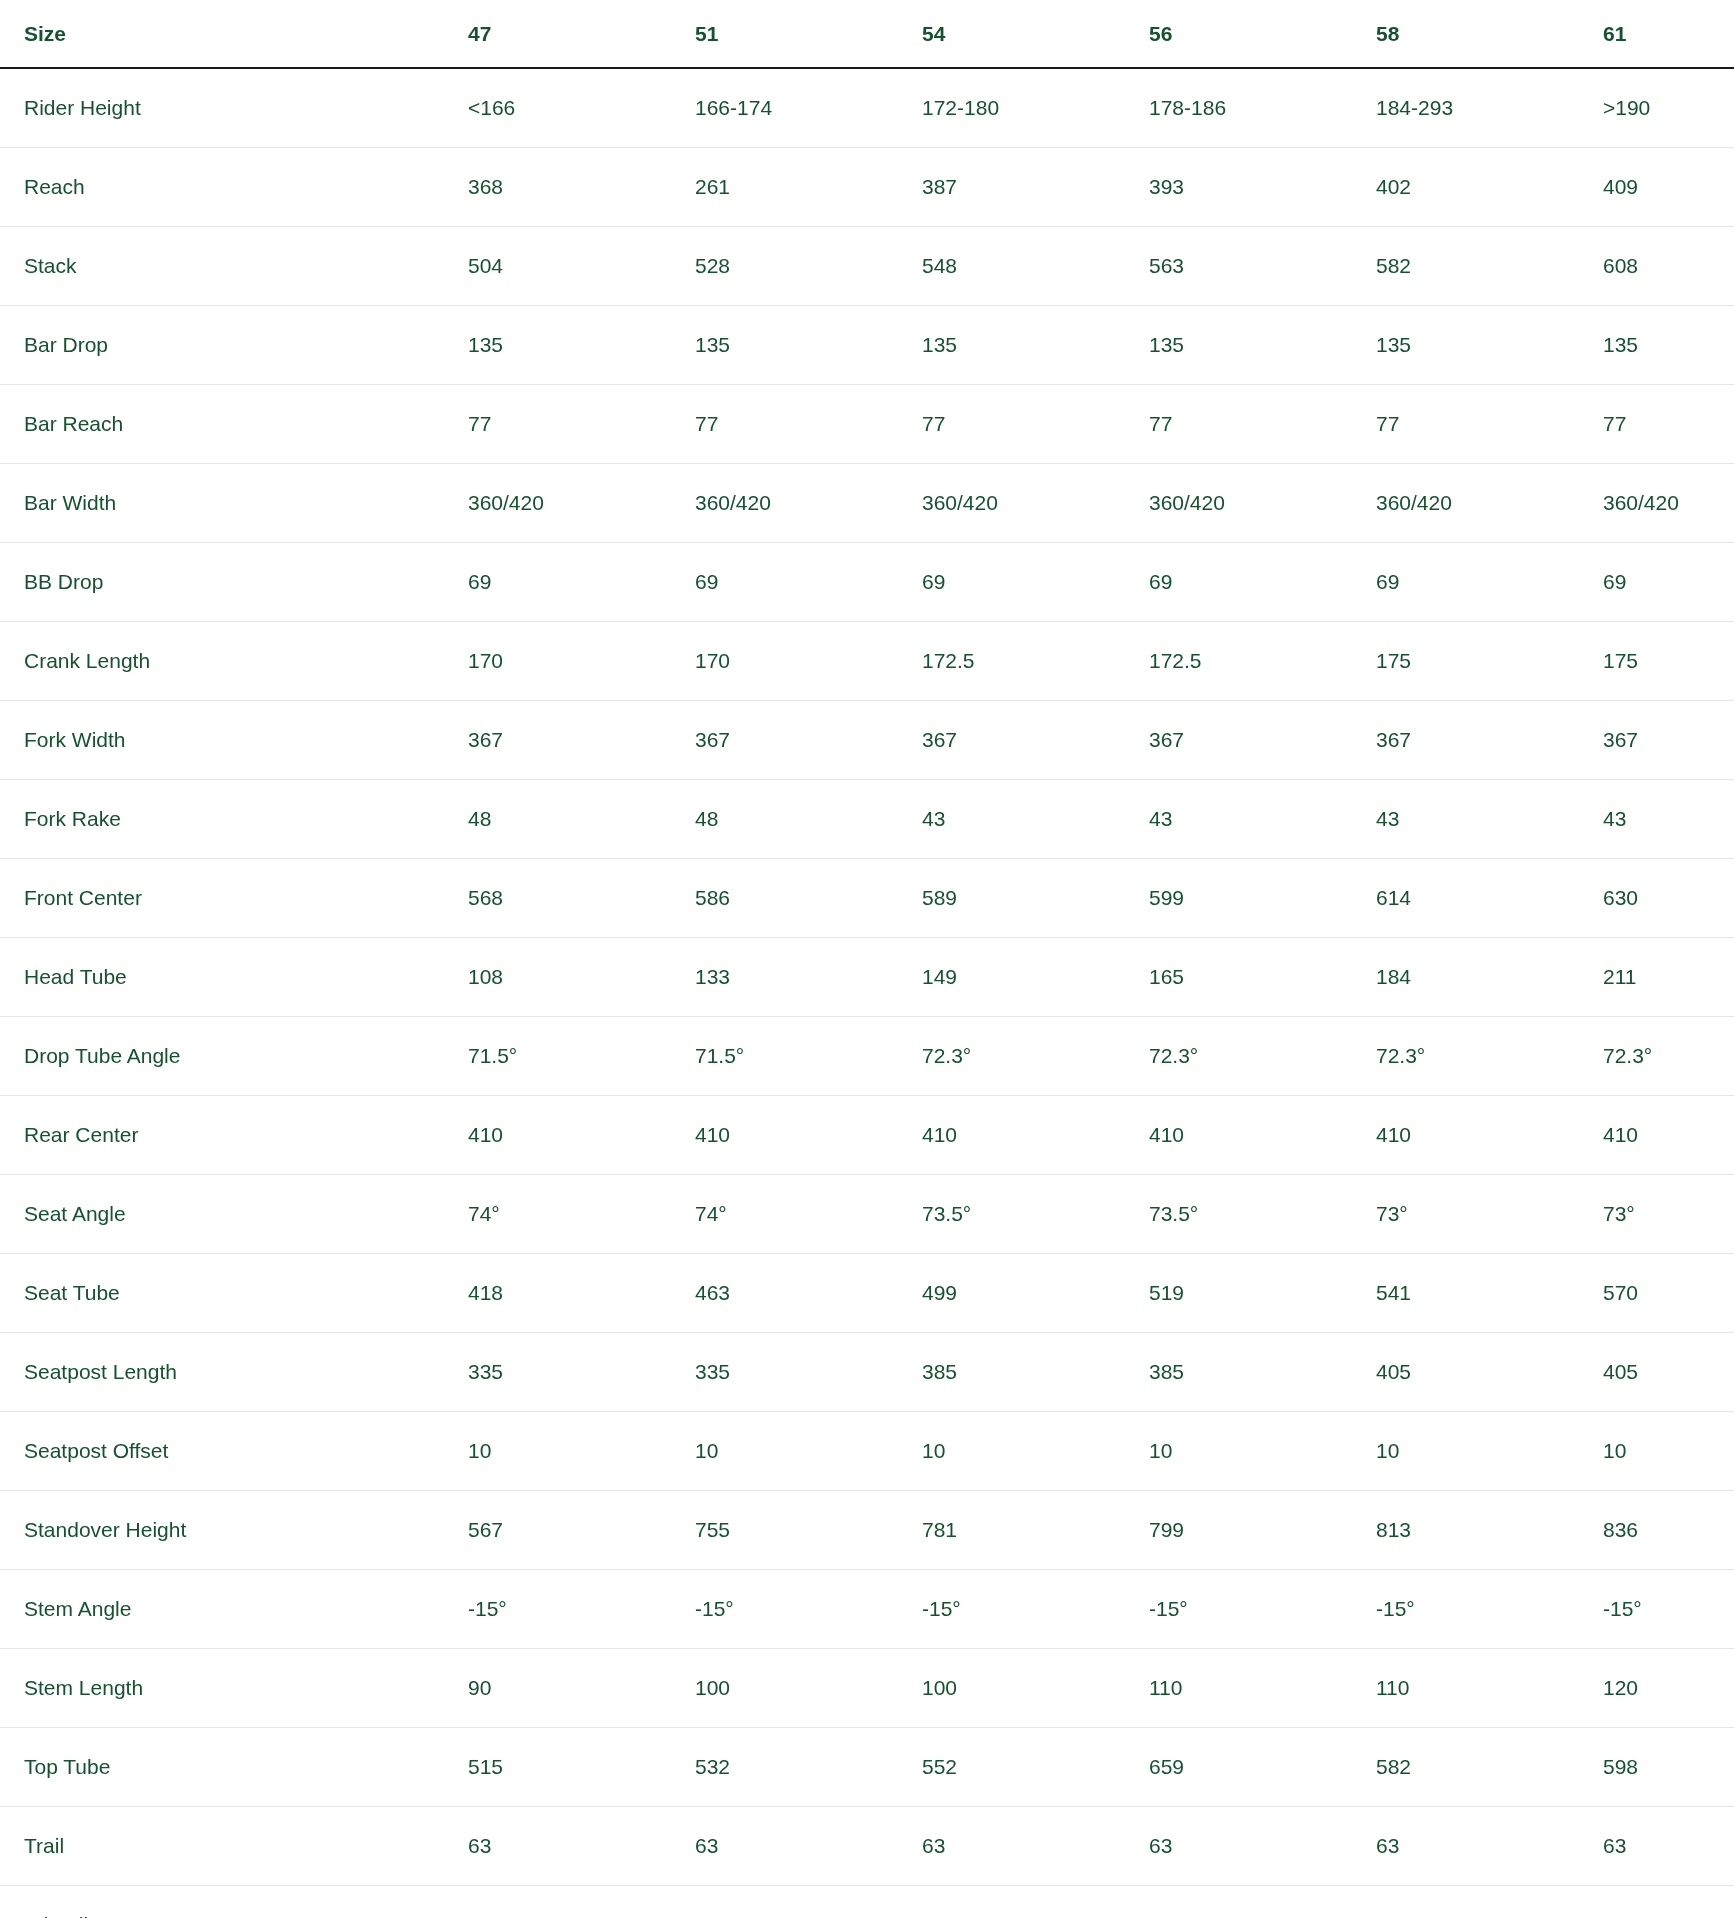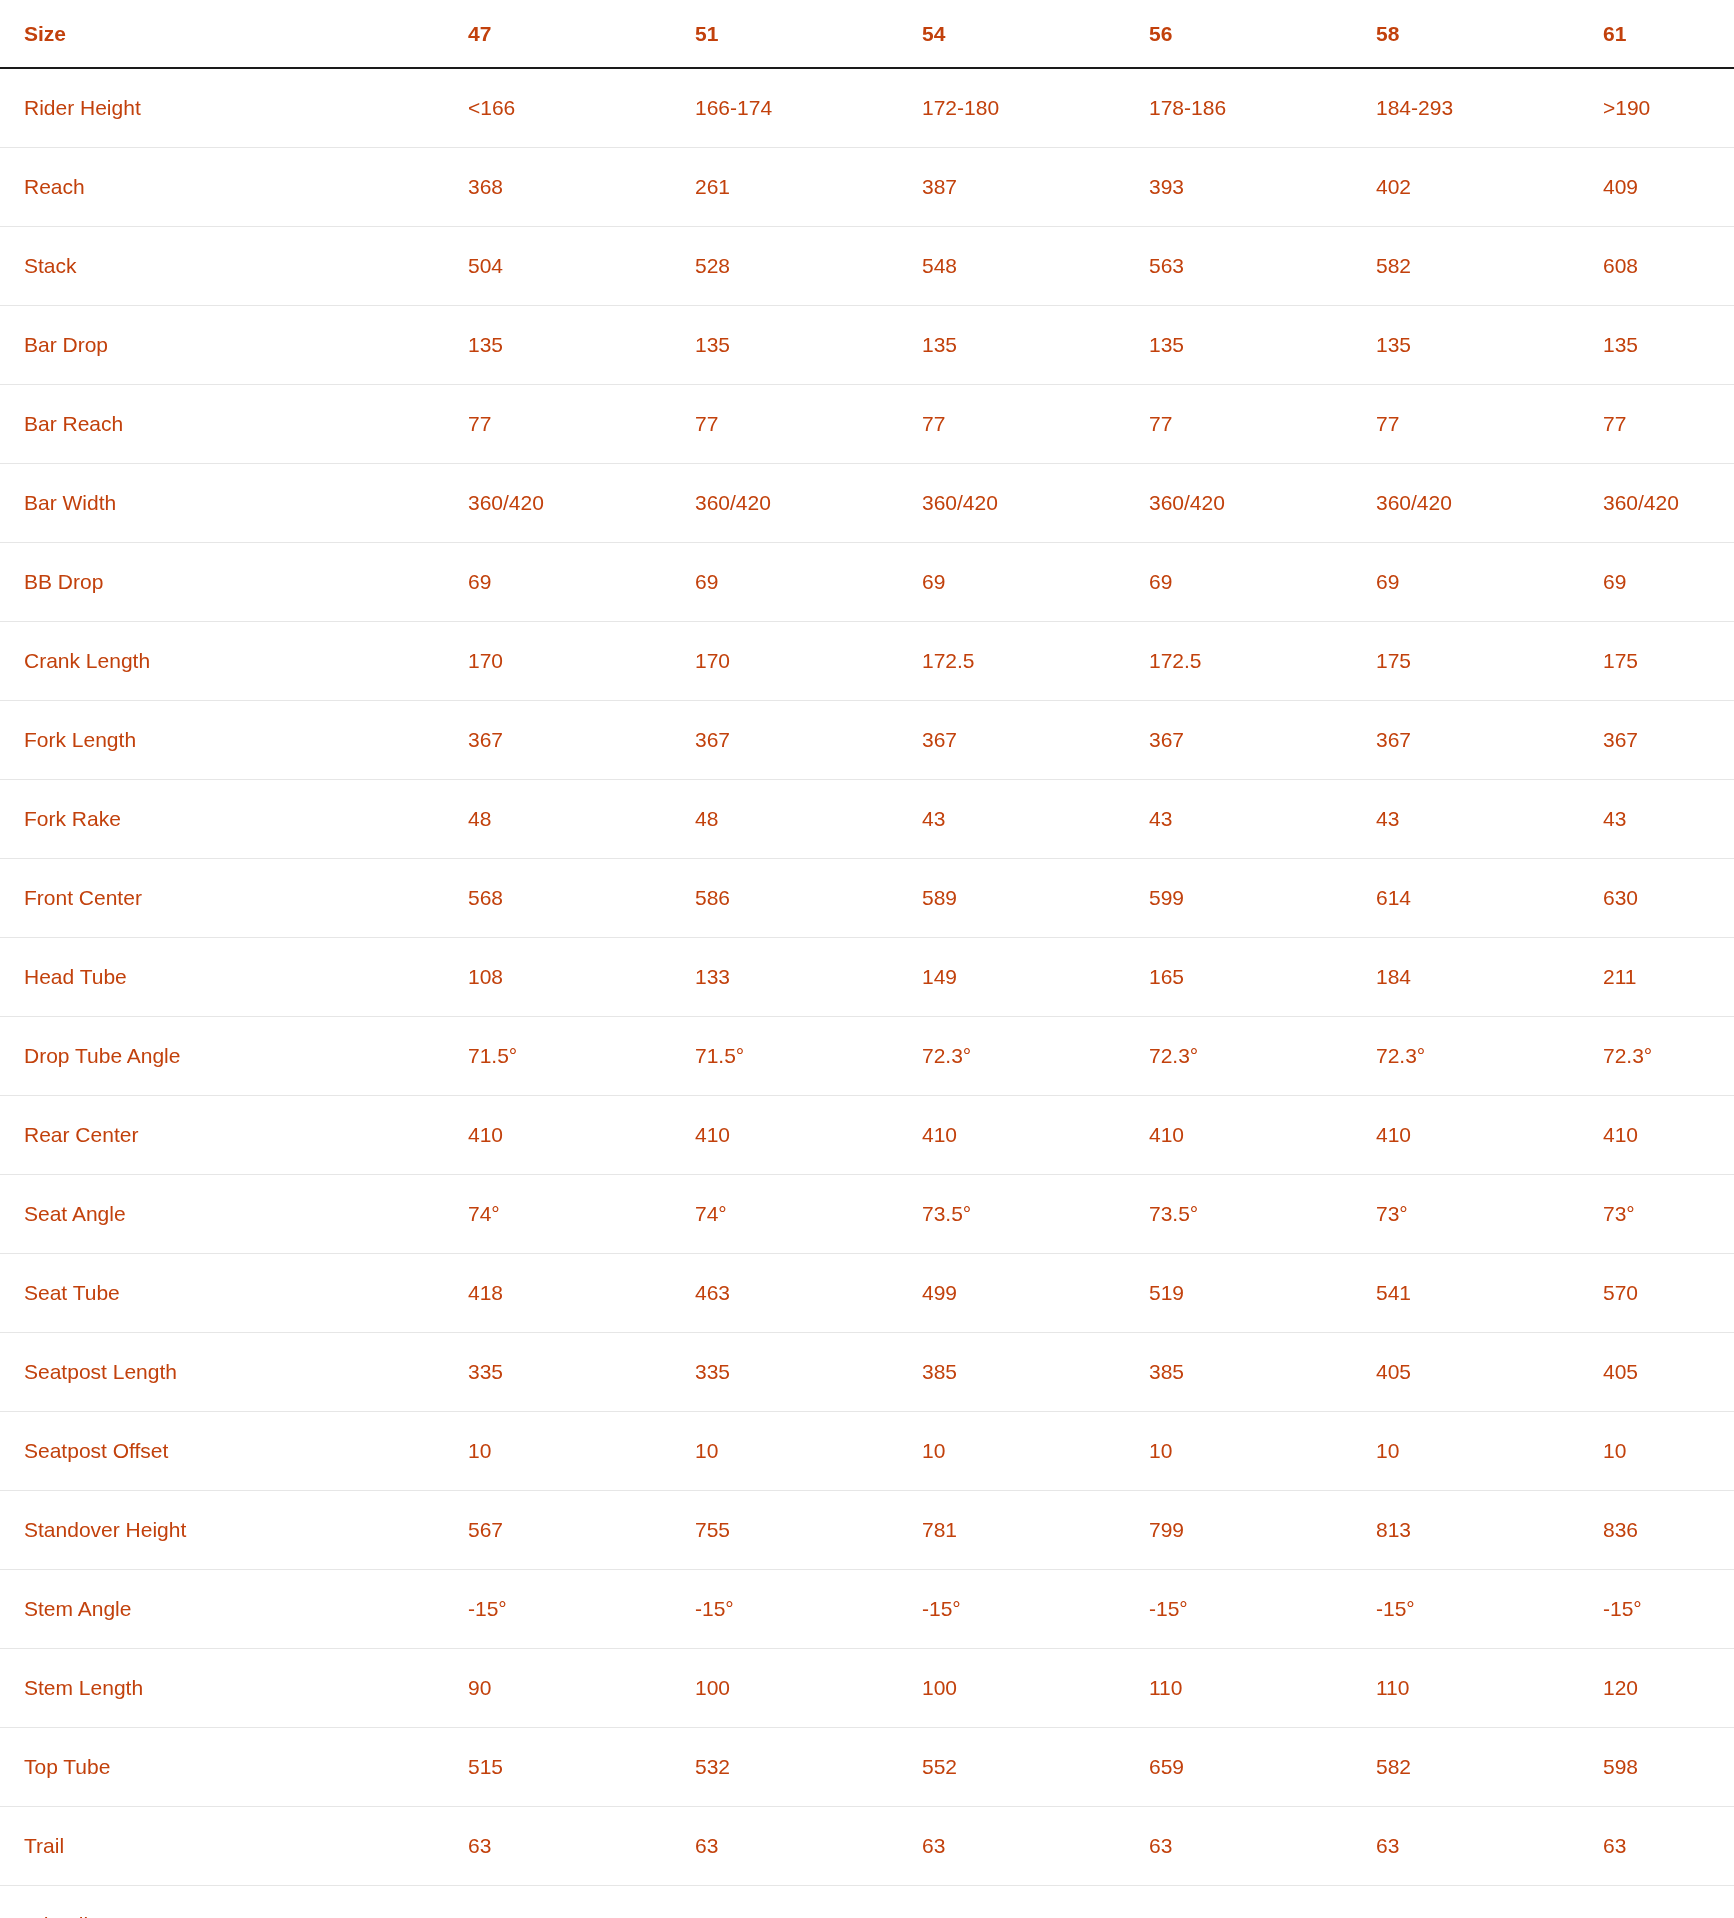--- a/index.html
+++ b/index.html
@@ -3,21 +3,21 @@
 <meta charset="utf-8">
 <style>
   html, body { margin: 0; padding: 0; background: #ffffff; }
   .page {
     position: relative;
     width: 1734px;
     height: 1918px;
     overflow: hidden;
     background: #ffffff;
     font-family: "Liberation Sans", sans-serif;
-    color: #c2410c;
+    color: #14532d;
   }
   table.geo {
     border-collapse: collapse;
     table-layout: fixed;
     width: 1830px; 
   }
   col.c-label { width: 468px; }
   col.c-val   { width: 227px; }
   th, td {
     text-align: left;
@@ -130,21 +130,21 @@
       <tr>
         <td class="label">Crank Length</td>
         <td>170</td>
         <td>170</td>
         <td>172.5</td>
         <td>172.5</td>
         <td>175</td>
         <td>175</td>
       </tr>
       <tr>
-        <td class="label">Fork Length</td>
+        <td class="label">Fork Width</td>
         <td>367</td>
         <td>367</td>
         <td>367</td>
         <td>367</td>
         <td>367</td>
         <td>367</td>
       </tr>
       <tr>
         <td class="label">Fork Rake</td>
         <td>48</td>

